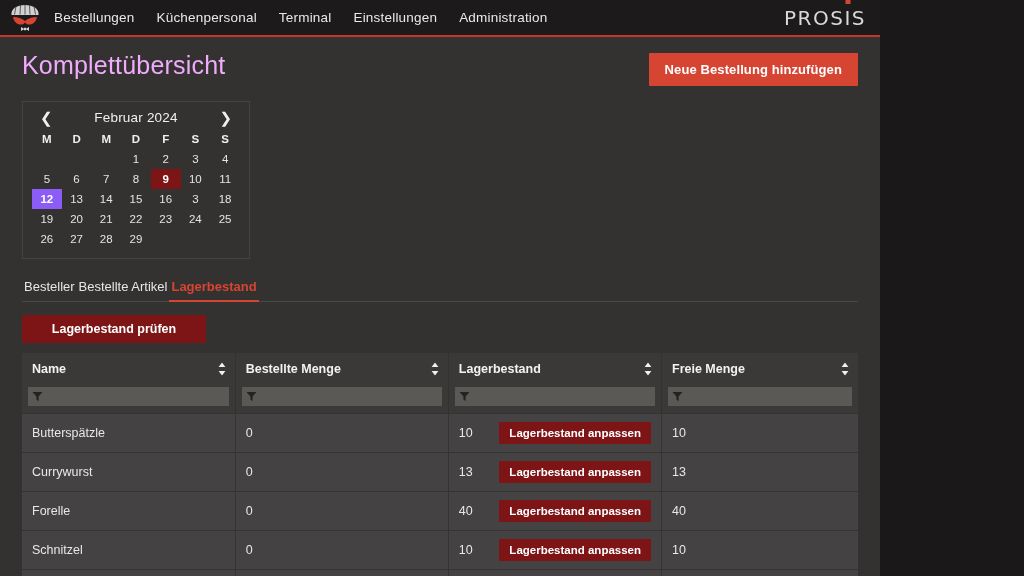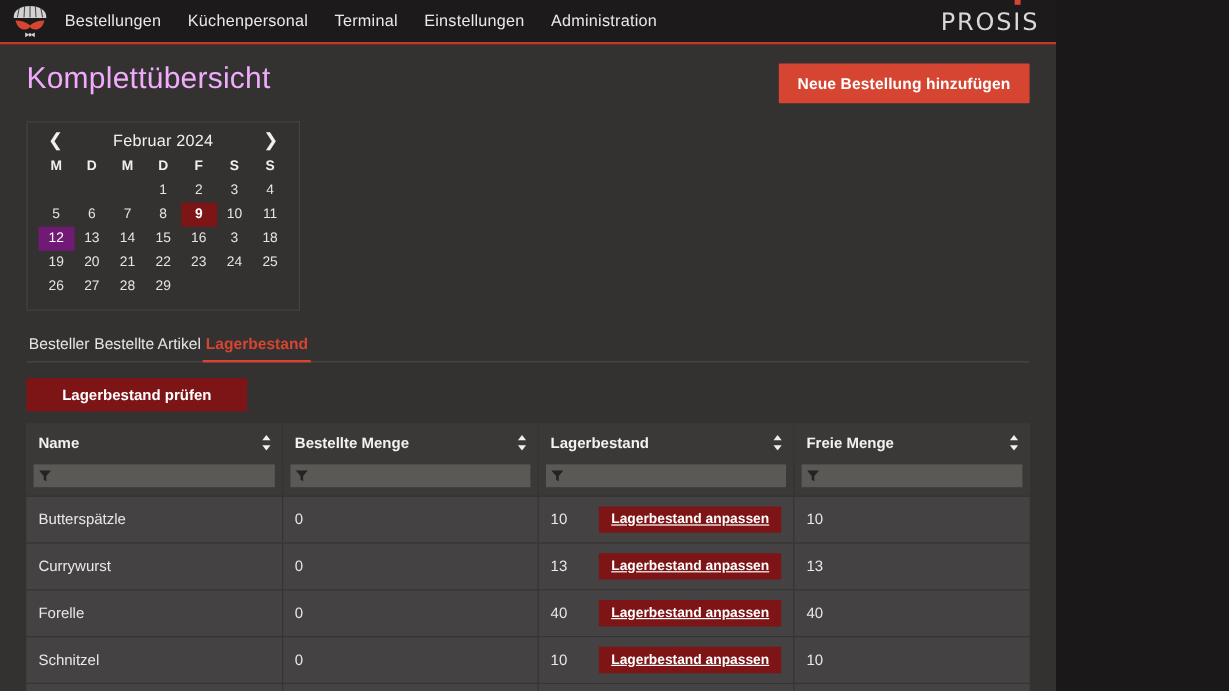--- a/index.html
+++ b/index.html
@@ -189,22 +189,23 @@
     line-height: 18px;
     padding: 1px 0;
   }
   td.cal-empty { cursor: default; }
   td.cal-day.selected .cell {
     background: #7d1416;
     color: #ffffff;
     font-weight: bold;
   }
   td.cal-day.today .cell {
-    background: #701a75;
+    background: #8b5cf6;
     color: #ffffff;
+    font-weight: bold;
   }
 
   
   .tabs {
     margin-top: 16px;
     display: flex;
     align-items: flex-end;
     border-bottom: 1px solid #4c4846;
     padding-bottom: 0;
   }
@@ -323,21 +324,20 @@
     background: #7d1416;
     color: #ffffff;
     border: none;
     font-size: 11.5px;
     font-weight: bold;
     padding: 5px 10px;
     cursor: pointer;
     font-family: inherit;
     white-space: nowrap;
     border-radius: 1px;
-    text-decoration: underline;
   }
 </style>
 </head>
 <body>
 
 <div id="app">
 
   <div class="topnav">
 
     <svg class="logo-mark" viewBox="0 0 60 56" aria-hidden="true">

